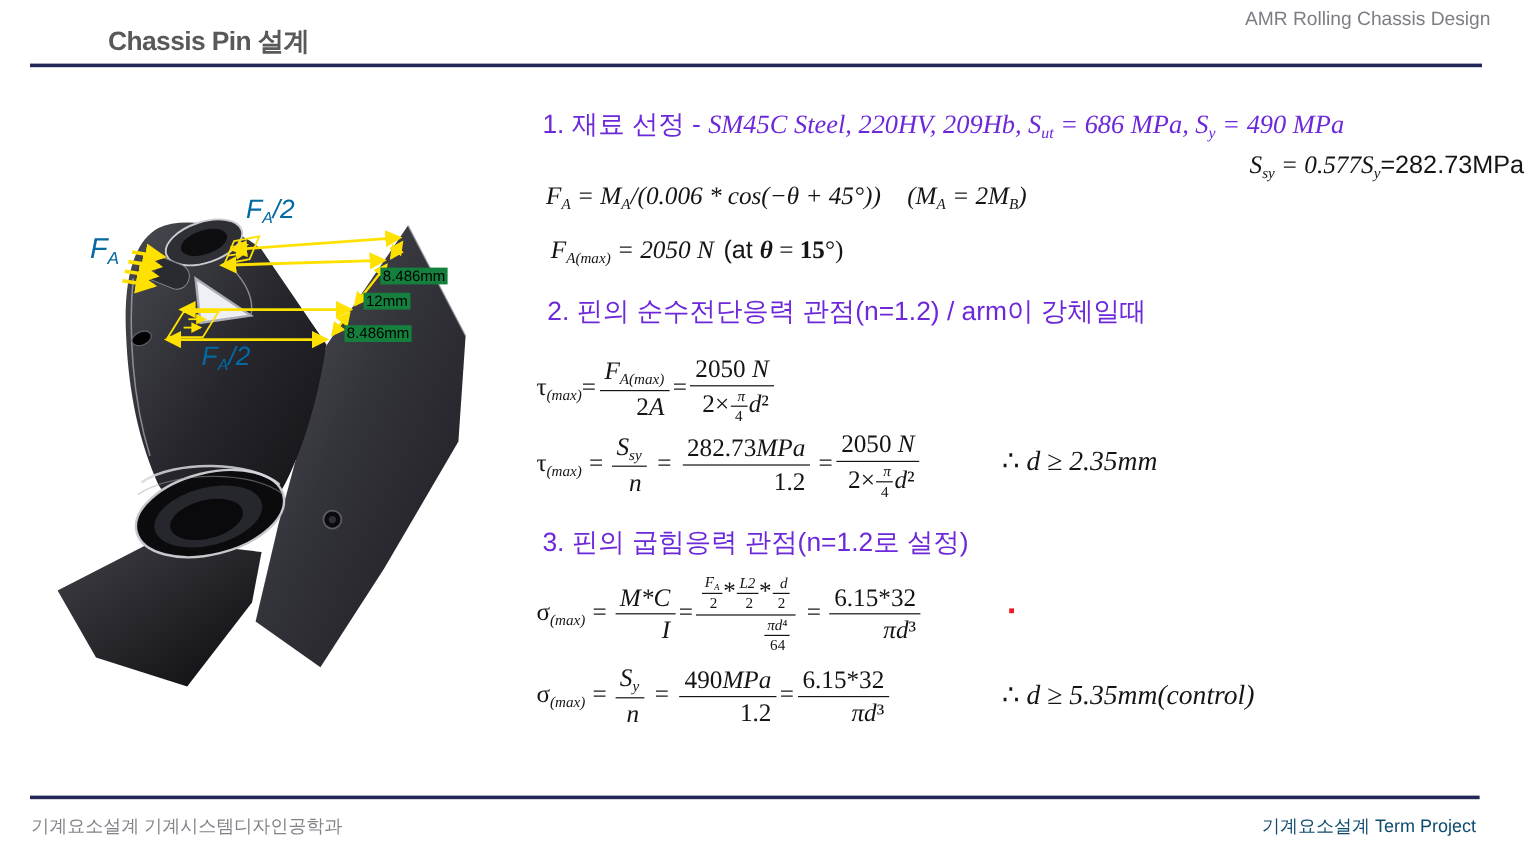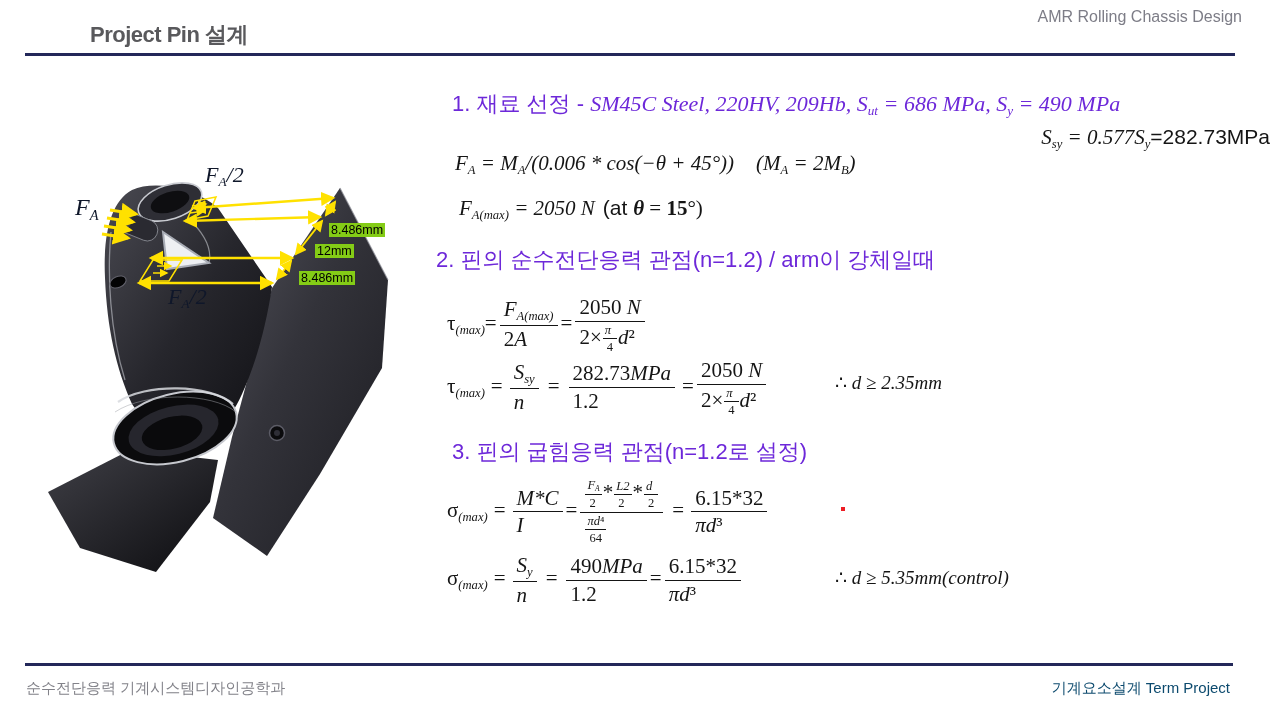--- a/index.html
+++ b/index.html
@@ -14,51 +14,51 @@
   #rule-top{left:25px;top:53px;width:1210px;}
   #rule-bottom{left:25px;top:663px;width:1208px;}
   #footer-left{left:26px;top:679px;font-size:15px;color:#828289;}
   #footer-right{right:50px;top:679px;font-size:15px;color:#0c4a6e;}
 
   .formula{
     position:absolute;white-space:nowrap;color:#151515;
     font-family:"Liberation Serif","DejaVu Serif",serif;font-size:21px;line-height:1.25;
   }
   .heading{font-size:22px;color:#6d28d9;}
-  .concl{font-size:19px;}
+  .concl{font-size:23px;}
   .tk-k{font-family:"Liberation Sans","DejaVu Sans",sans-serif;font-style:normal;}
   .tk-m{font-style:italic;}
   .tk-u{font-style:normal;}
   .tk-bi{font-style:italic;font-weight:bold;}
   .tk-bu{font-style:normal;font-weight:bold;}
   .tk-sub{font-style:italic;font-size:0.6em;vertical-align:-0.32em;}
-  .frac{display:inline-block;vertical-align:middle;text-align:left;margin:0 3px;}
+  .frac{display:inline-block;vertical-align:middle;text-align:right;margin:0 3px;}
   .frac .num{display:block;padding:0 4px 1px;border-bottom:1.5px solid #151515;line-height:1.18;}
   .frac .den{display:block;padding:1px 4px 0;line-height:1.18;}
   .frac.small{font-size:0.6em;margin:0 1px;}
   .frac.small .num{border-bottom-width:1px;padding:0 2px;}
 
   #figure{position:absolute;left:20px;top:140px;width:430px;height:445px;}
-  .figlabel{position:absolute;font-family:Liberation Serif, serif;color:#0f172a;white-space:nowrap;}
+  .figlabel{position:absolute;font-family:Liberation Sans, sans-serif;color:#0369a1;white-space:nowrap;}
   #lab-fa2-top{left:185px;top:22px;font-size:22px;}
   #lab-fa{left:55px;top:54px;font-size:24px;}
   #lab-fa2-bot{left:148px;top:144px;font-size:22px;}
   .dim{
-    position:absolute;font-size:12.5px;color:#000;background:#84cc16;padding:0 2px;
-    font-family:"Liberation Sans","DejaVu Sans",sans-serif;white-space:nowrap;margin-left:12px;
+    position:absolute;font-size:12.5px;color:#000;background:#15803d;padding:0 2px;
+    font-family:"Liberation Sans","DejaVu Sans",sans-serif;white-space:nowrap;
   }
   #dim1{left:297px;top:83px;}
   #dim2{left:283px;top:104px;text-align:center;}
   #dim3{left:267px;top:131px;}
   #red-dot{position:absolute;left:841px;top:507px;width:4px;height:4px;background:#ed1c24;overflow:hidden;color:transparent;}
 </style>
 </head>
 <body>
 
-<div class="abs" id="title">Project Pin 설계</div>
+<div class="abs" id="title">Chassis Pin 설계</div>
 <div class="abs" id="hdr-right">AMR Rolling Chassis Design</div>
 <div class="rule" id="rule-top"></div>
 
 <div id="figure">
   <svg width="430" height="445" viewBox="0 0 430 445" xmlns="http://www.w3.org/2000/svg">
     <defs>
       <linearGradient id="gBody" x1="0" y1="0" x2="1" y2="1">
         <stop offset="0" stop-color="#4a4a52"></stop>
           <stop offset="0.5" stop-color="#26262c"></stop>
           <stop offset="1" stop-color="#101014"></stop>
@@ -144,25 +144,25 @@
   <div class="figlabel" id="lab-fa2-bot"><span class="tk-m">F</span><span class="tk-sub">A</span><span class="tk-m">/2</span></div>
   <div class="dim" id="dim1">8.486mm</div>
   <div class="dim" id="dim2">12mm</div>
   <div class="dim" id="dim3">8.486mm</div>
 </div>
 
 <div class="formula heading" style="left:452px;top:90px;"><span class="tk-k">1. 재료 선정 - </span><span class="tk-m">SM45C Steel, 220HV, 209Hb, S</span><span class="tk-sub">ut</span><span class="tk-m"> = 686 MPa, S</span><span class="tk-sub">y</span><span class="tk-m"> = 490 MPa</span></div>
 <div class="formula" style="right:10px;top:124px;margin-left:48px;"><span class="tk-m">S</span><span class="tk-sub">sy</span><span class="tk-m"> = 0.577S</span><span class="tk-sub">y</span><span class="tk-k">=282.73MPa</span></div>
 <div class="formula" style="left:455px;top:150px;"><span class="tk-m">F</span><span class="tk-sub">A</span><span class="tk-m"> = M</span><span class="tk-sub">A</span><span class="tk-m">/(0.006 * cos(−θ + 45°))</span><span style="display: inline-block; width: 22px;"></span><span class="tk-m">(M</span><span class="tk-sub">A</span><span class="tk-m"> = 2M</span><span class="tk-sub">B</span><span class="tk-m">)</span></div>
 <div class="formula" style="left:459px;top:195px;"><span class="tk-m">F</span><span class="tk-sub">A(max)</span><span class="tk-m"> = 2050 N</span><span style="display: inline-block; width: 8px;"></span><span class="tk-k">(at </span><span class="tk-bi">θ</span><span class="tk-u"> = </span><span class="tk-bu">15</span><span class="tk-u">°)</span></div>
-<div class="formula heading" style="left:436px;top:246px;"><span class="tk-k">2. 핀의 순수전단응력 관점(n=1.2) / arm이 강체일때</span></div>
+<div class="formula heading" style="left:456px;top:246px;"><span class="tk-k">2. 핀의 순수전단응력 관점(n=1.2) / arm이 강체일때</span></div>
 <div class="formula" style="left:447px;top:295px;"><span class="tk-u">τ</span><span class="tk-sub">(max)</span><span class="tk-u">=</span><span class="frac"><span class="num"><span class="tk-m">F</span><span class="tk-sub">A(max)</span></span><span class="den"><span class="tk-u">2</span><span class="tk-m">A</span></span></span><span class="tk-u">=</span><span class="frac"><span class="num"><span class="tk-u">2050 </span><span class="tk-m">N</span></span><span class="den"><span class="tk-u">2×</span><span class="frac small"><span class="num"><span class="tk-m">π</span></span><span class="den"><span class="tk-u">4</span></span></span><span class="tk-m">d</span><span class="tk-u">²</span></span></span></div>
 <div class="formula" style="left:447px;top:358px;"><span class="tk-u">τ</span><span class="tk-sub">(max)</span><span style="display: inline-block; width: 6px;"></span><span class="tk-u">=</span><span style="display: inline-block; width: 4px;"></span><span class="frac"><span class="num"><span class="tk-m">S</span><span class="tk-sub">sy</span></span><span class="den"><span class="tk-m">n</span></span></span><span style="display: inline-block; width: 6px;"></span><span class="tk-u">=</span><span style="display: inline-block; width: 6px;"></span><span class="frac"><span class="num"><span class="tk-u">282.73</span><span class="tk-m">MPa</span></span><span class="den"><span class="tk-u">1.2</span></span></span><span style="display: inline-block; width: 4px;"></span><span class="tk-u">=</span><span class="frac"><span class="num"><span class="tk-u">2050 </span><span class="tk-m">N</span></span><span class="den"><span class="tk-u">2×</span><span class="frac small"><span class="num"><span class="tk-m">π</span></span><span class="den"><span class="tk-u">4</span></span></span><span class="tk-m">d</span><span class="tk-u">²</span></span></span></div>
 <div class="formula concl" style="left:835px;top:371px;"><span class="tk-u">∴ </span><span class="tk-m">d</span><span class="tk-u"> ≥ </span><span class="tk-m">2.35mm</span></div>
 <div class="formula heading" style="left:452px;top:438px;text-align:right;"><span class="tk-k">3. 핀의 굽힘응력 관점(n=1.2로 설정)</span></div>
 <div class="formula" style="left:447px;top:478px;"><span class="tk-u">σ</span><span class="tk-sub">(max)</span><span style="display: inline-block; width: 6px;"></span><span class="tk-u">=</span><span style="display: inline-block; width: 4px;"></span><span class="frac"><span class="num"><span class="tk-m">M*C</span></span><span class="den"><span class="tk-m">I</span></span></span><span class="tk-u">=</span><span class="frac"><span class="num"><span class="frac small"><span class="num"><span class="tk-m">F</span><span class="tk-sub">A</span></span><span class="den"><span class="tk-u">2</span></span></span><span class="tk-u">*</span><span class="frac small"><span class="num"><span class="tk-m">L2</span></span><span class="den"><span class="tk-u">2</span></span></span><span class="tk-u">*</span><span class="frac small"><span class="num"><span class="tk-m">d</span></span><span class="den"><span class="tk-u">2</span></span></span></span><span class="den"><span class="frac small"><span class="num"><span class="tk-m">πd</span><span class="tk-u">⁴</span></span><span class="den"><span class="tk-u">64</span></span></span></span></span><span style="display: inline-block; width: 6px;"></span><span class="tk-u">=</span><span style="display: inline-block; width: 4px;"></span><span class="frac"><span class="num"><span class="tk-u">6.15*32</span></span><span class="den"><span class="tk-m">πd</span><span class="tk-u">³</span></span></span></div>
 <div id="red-dot">.</div>
 <div class="formula" style="left:447px;top:553px;"><span class="tk-u">σ</span><span class="tk-sub">(max)</span><span style="display: inline-block; width: 6px;"></span><span class="tk-u">=</span><span style="display: inline-block; width: 4px;"></span><span class="frac"><span class="num"><span class="tk-m">S</span><span class="tk-sub">y</span></span><span class="den"><span class="tk-m">n</span></span></span><span style="display: inline-block; width: 6px;"></span><span class="tk-u">=</span><span style="display: inline-block; width: 6px;"></span><span class="frac"><span class="num"><span class="tk-u">490</span><span class="tk-m">MPa</span></span><span class="den"><span class="tk-u">1.2</span></span></span><span class="tk-u">=</span><span class="frac"><span class="num"><span class="tk-u">6.15*32</span></span><span class="den"><span class="tk-m">πd</span><span class="tk-u">³</span></span></span></div>
 <div class="formula concl" style="left:835px;top:566px;"><span class="tk-u">∴ </span><span class="tk-m">d</span><span class="tk-u"> ≥ </span><span class="tk-m">5.35mm(control)</span></div>
 
 <div class="rule" id="rule-bottom"></div>
-<div class="abs" id="footer-left">순수전단응력 기계시스템디자인공학과</div>
+<div class="abs" id="footer-left">기계요소설계 기계시스템디자인공학과</div>
 <div class="abs" id="footer-right">기계요소설계 Term Project</div>
 
 </body></html>

